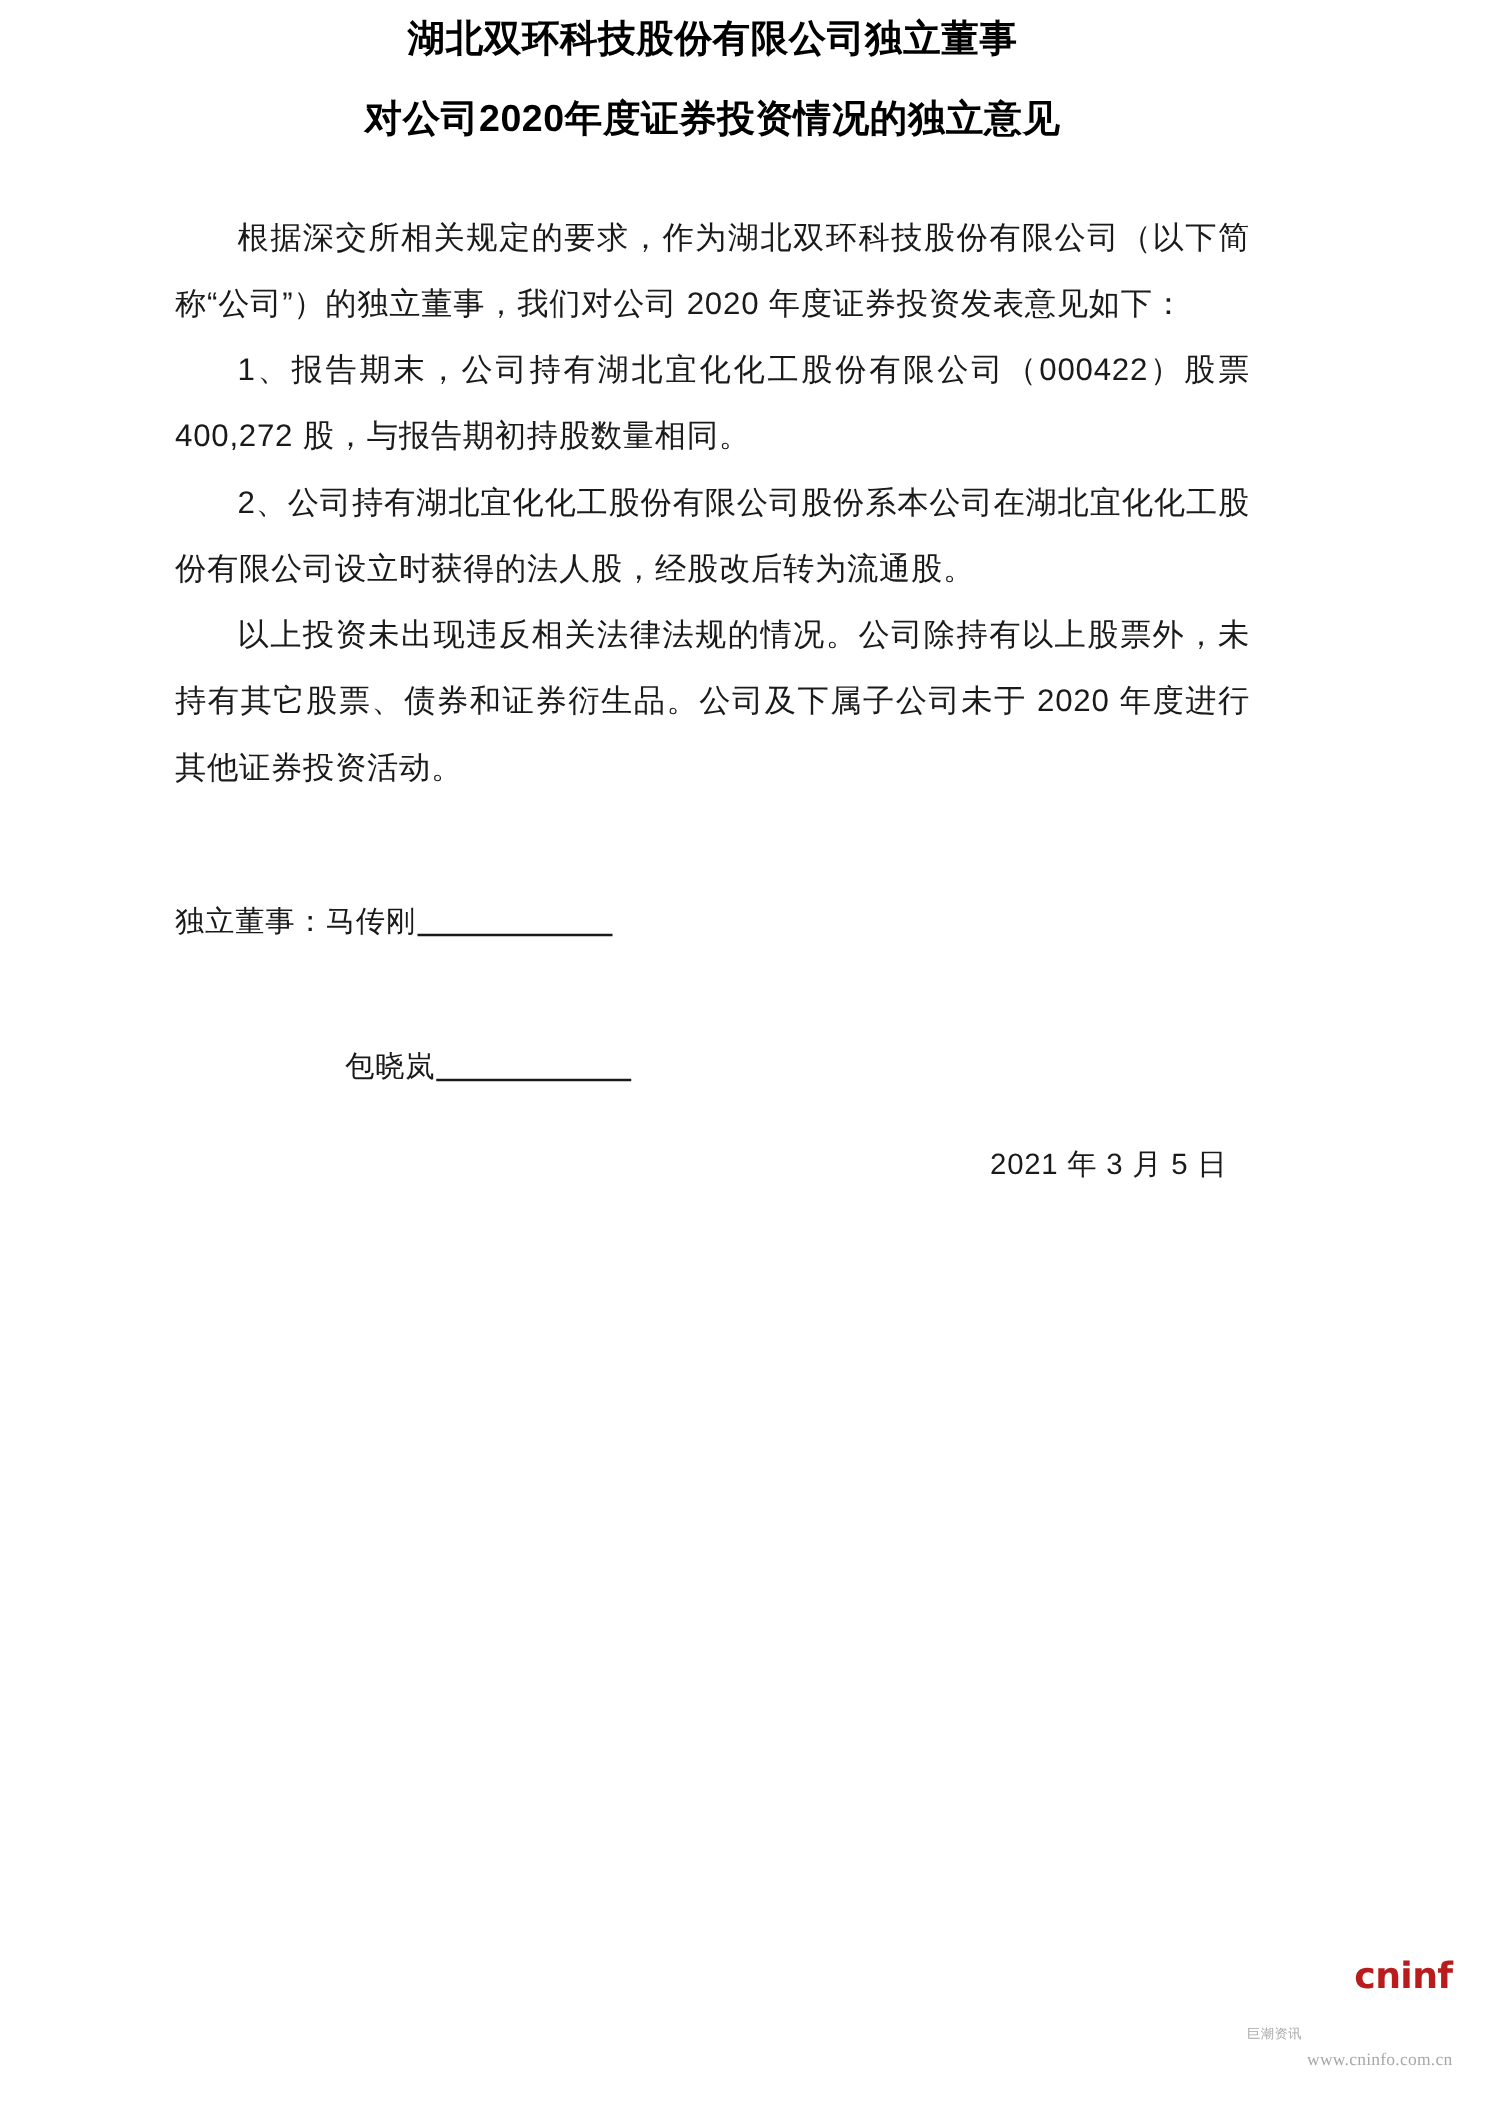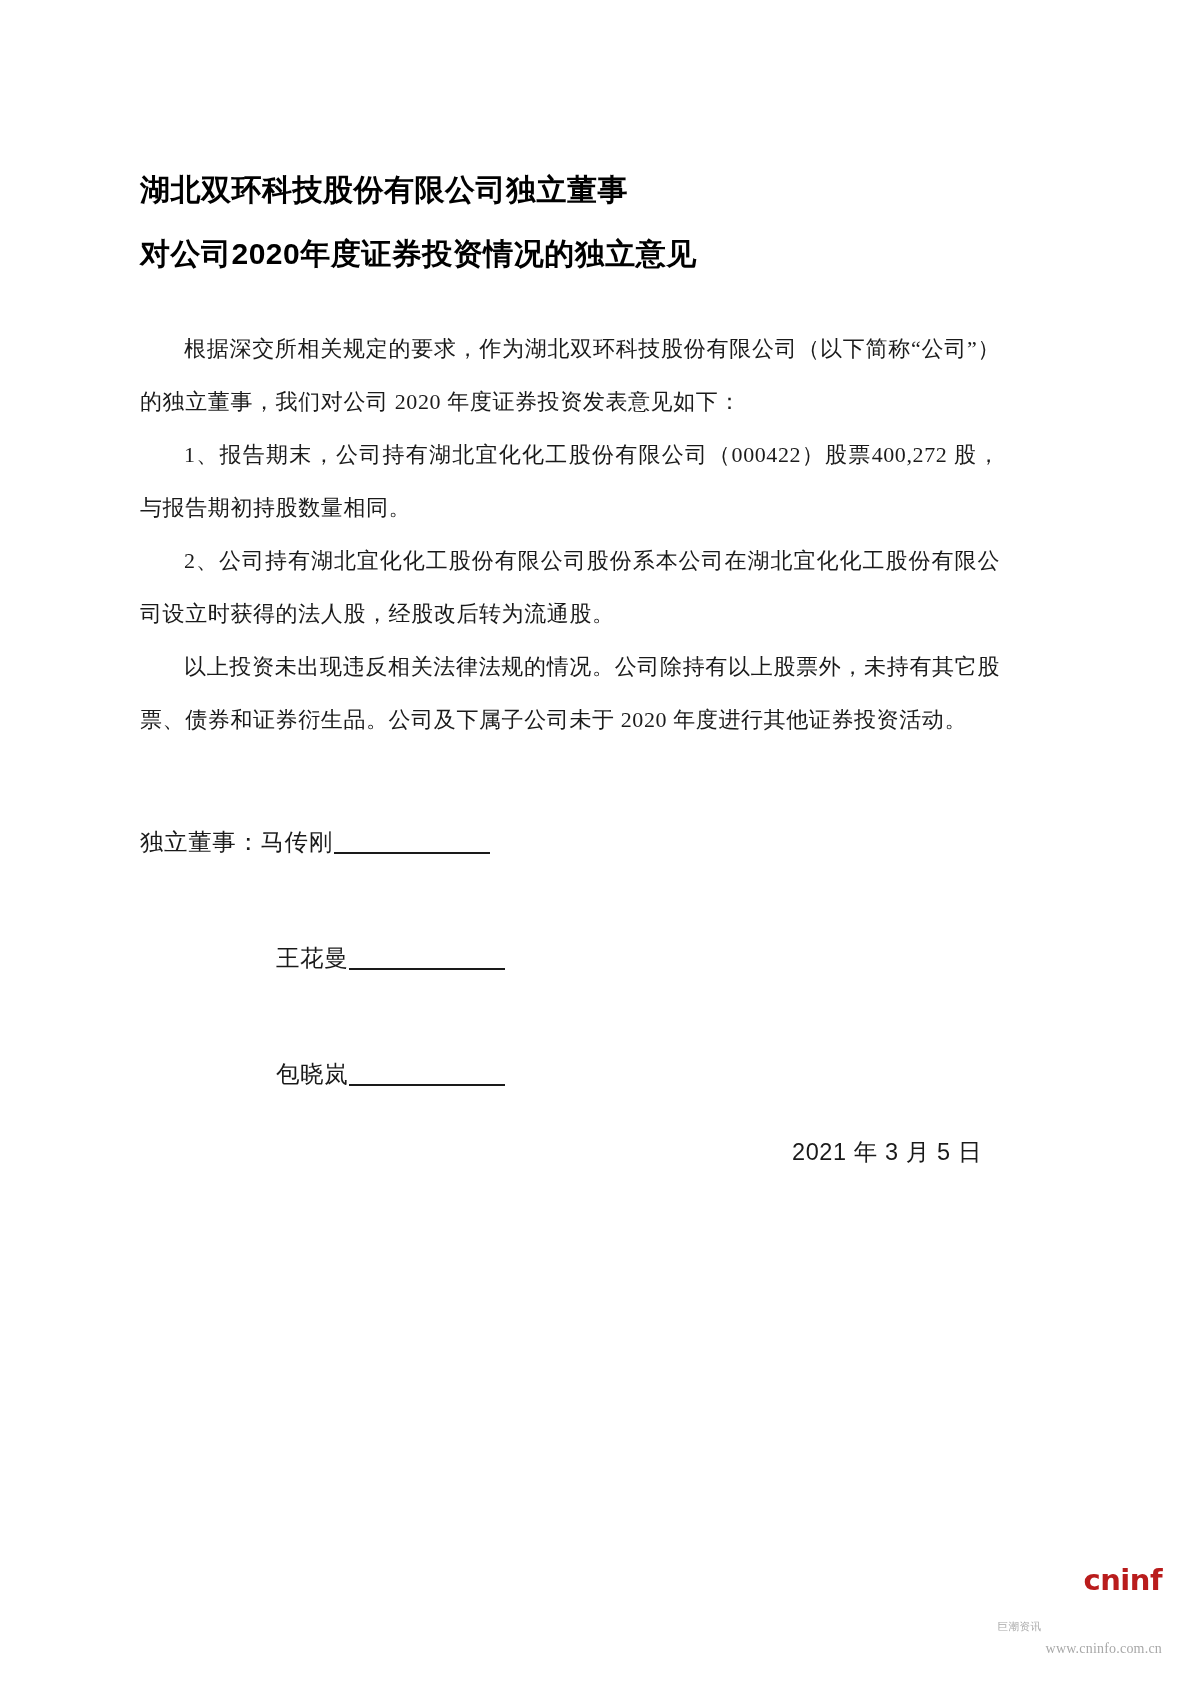--- a/index.html
+++ b/index.html
@@ -16,37 +16,37 @@
     box-sizing: border-box;
     overflow: hidden;
   }
   .content {
     position: absolute;
     left: 140px;
     top: 0;
     width: 860px;
   }
   .title-block {
-    padding-top: 158px;
+    text-align: center;
   }
   .title-line {
     font-family: "Liberation Sans", "DejaVu Sans", sans-serif;
     font-weight: bold;
     font-size: 30px;
     line-height: 64px;
     color: #000000;
     letter-spacing: 0.5px;
     white-space: nowrap;
   }
   .body-block {
     margin-top: 36px;
   }
   p.para {
-    font-family: Liberation Serif, serif;
-    font-size: 22px;
+    font-family: Liberation Sans, sans-serif;
+    font-size: 25px;
     line-height: 53px;
     color: #1a1a1a;
     margin: 0 0 0 0;
     text-align: justify;
     text-justify: inter-ideograph;
     text-indent: 2em;
     letter-spacing: 0.6px;
   }
   .sig-block {
     margin-top: 78px;
@@ -132,21 +132,20 @@
       <p class="para">根据深交所相关规定的要求，作为湖北双环科技股份有限公司（以下简称“公司”）的独立董事，我们对公司 2020 年度证券投资发表意见如下：</p>
       <p class="para">1、报告期末，公司持有湖北宜化化工股份有限公司（000422）股票400,272 股，与报告期初持股数量相同。</p>
       <p class="para">2、公司持有湖北宜化化工股份有限公司股份系本公司在湖北宜化化工股份有限公司设立时获得的法人股，经股改后转为流通股。</p>
       <p class="para">以上投资未出现违反相关法律法规的情况。公司除持有以上股票外，未持有其它股票、债券和证券衍生品。公司及下属子公司未于 2020 年度进行其他证券投资活动。</p>
     </div>
 
     <div class="sig-block">
 
       <div class="sig-row"><span>独立董事：</span><span>马传刚</span><span class="sig-rule"></span></div>
 
-      <div class="sig-row indent"><span>王花曼</span><span class="sig-rule"></span></div>
 
       <div class="sig-row indent"><span>包晓岚</span><span class="sig-rule"></span></div>
 
       <div class="date-row">2021 年 3 月 5 日</div>
 
     </div>
 
   </div>
 
   <div class="footer-logo">

